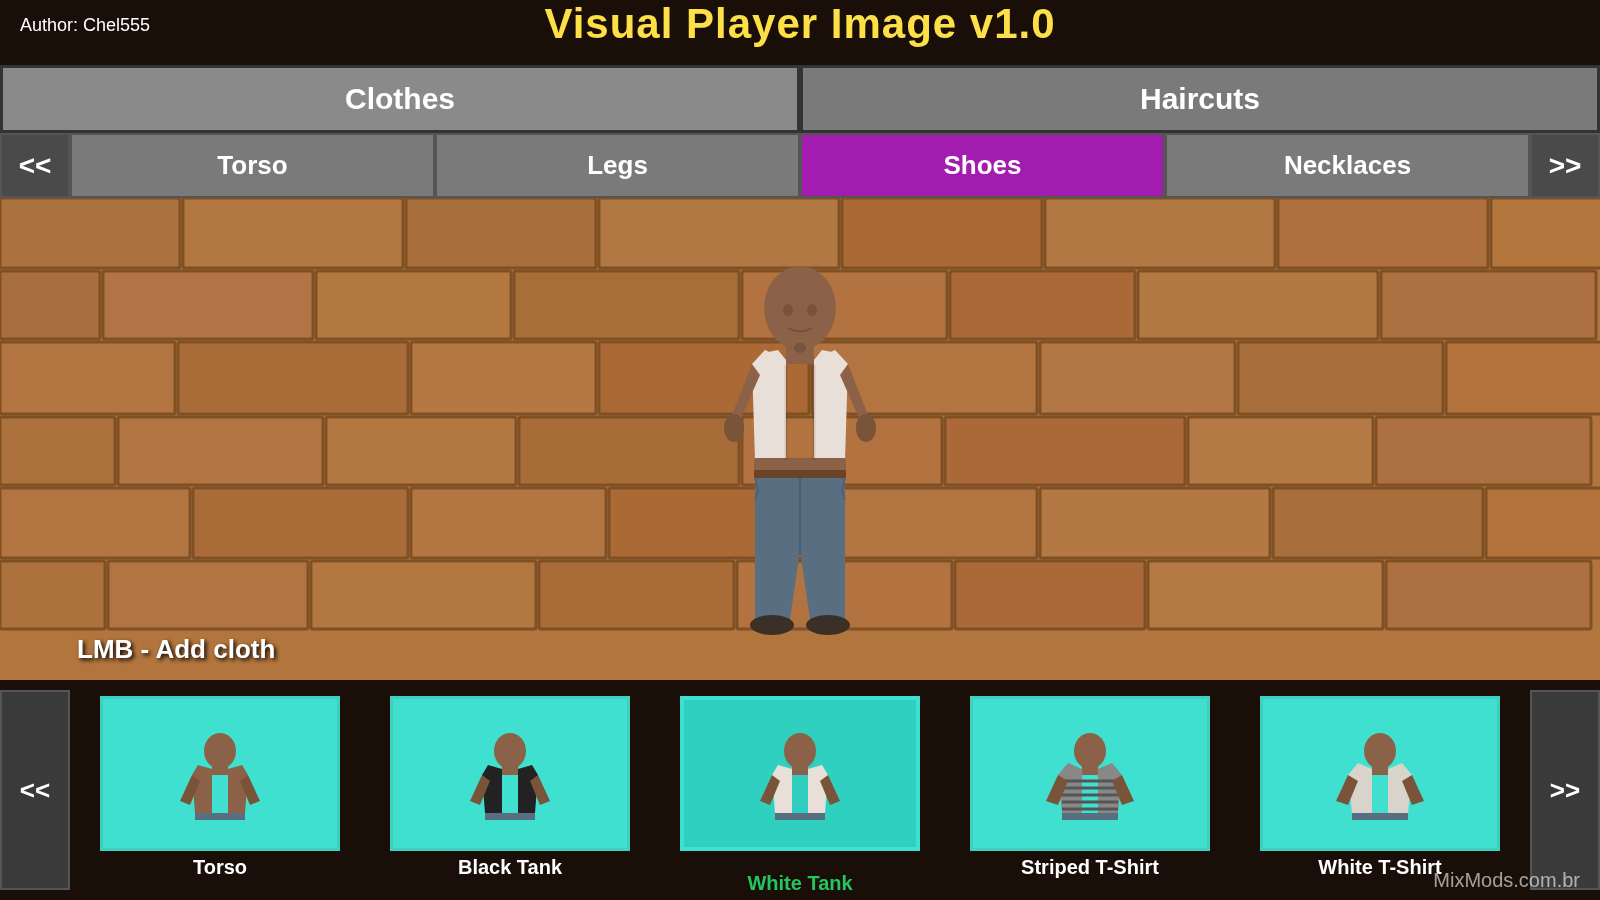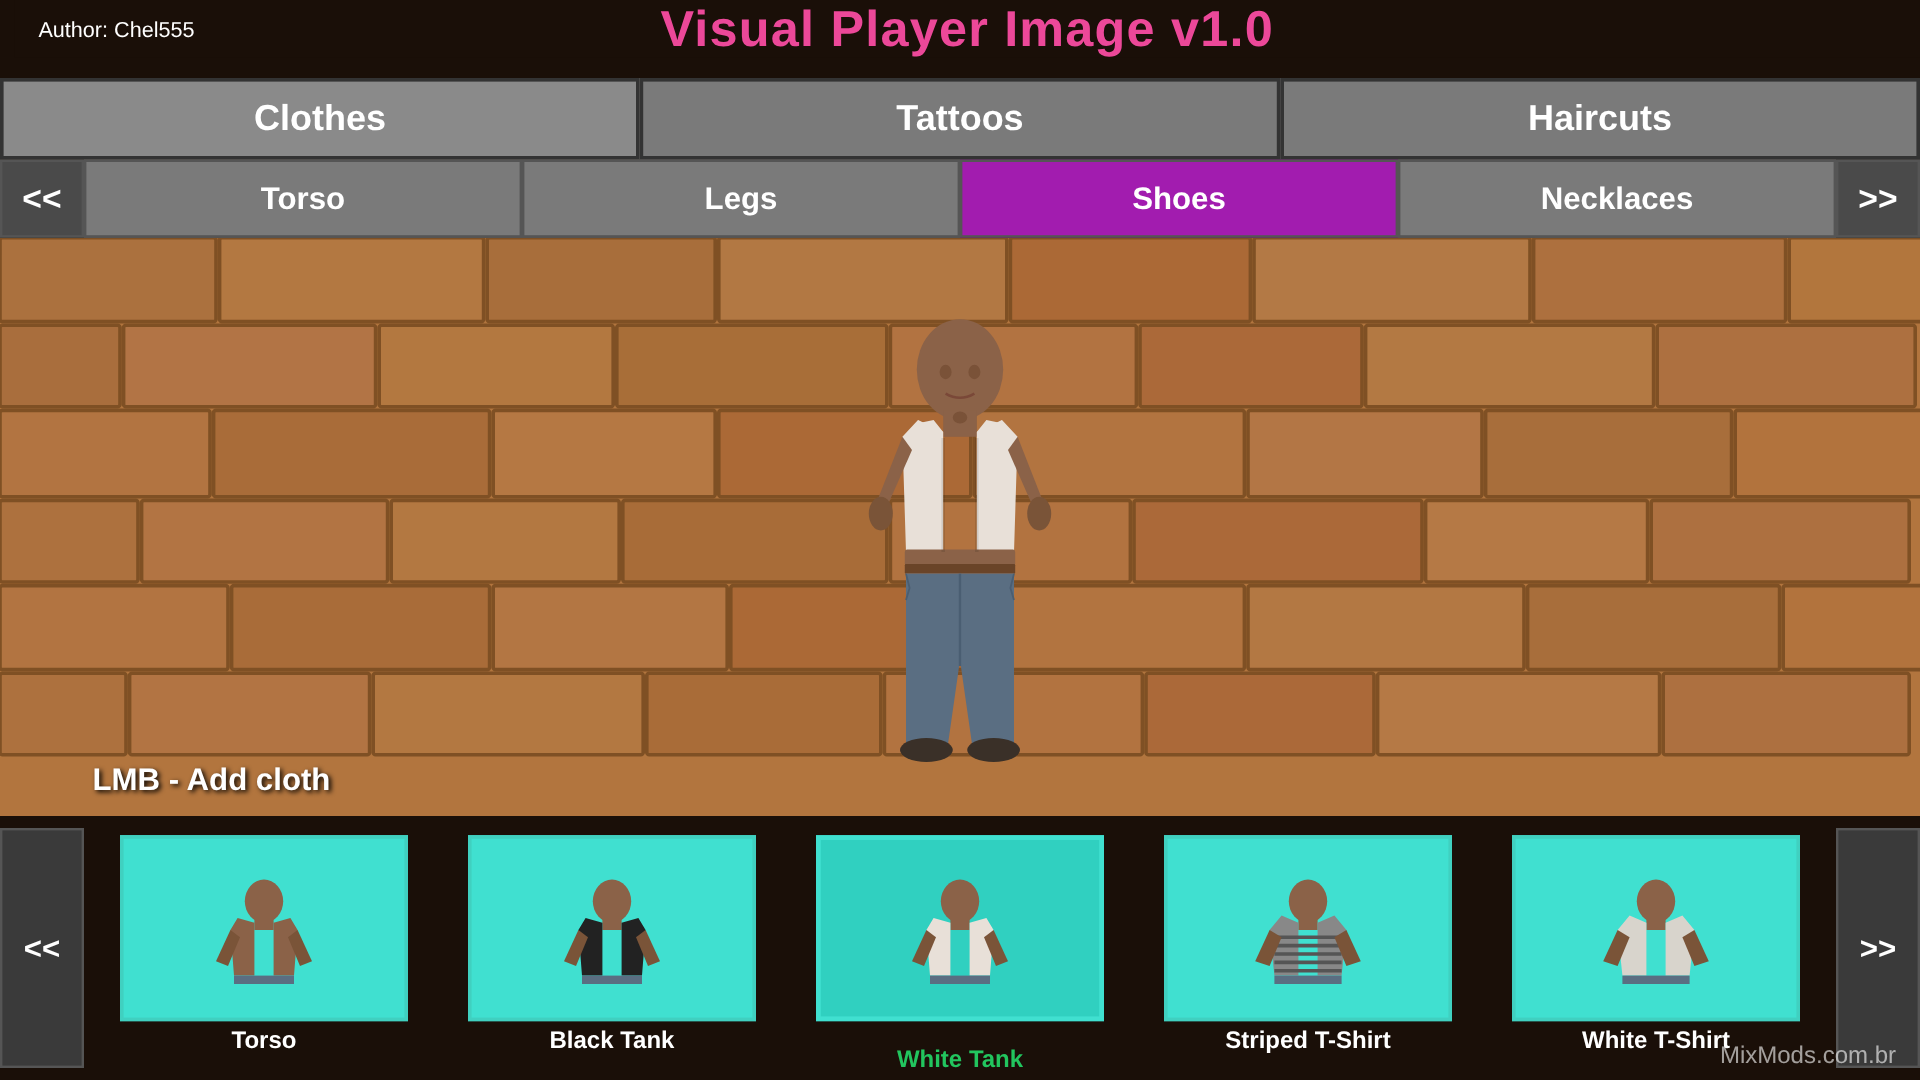--- a/index.html
+++ b/index.html
@@ -18,33 +18,32 @@
       position: absolute;
       top: 0;
       left: 0;
       right: 0;
       height: 48px;
       background: #1a0f08;
       display: flex;
       align-items: center;
       justify-content: center;
       z-index: 10;
-      margin-left: 12px;
     }
 
     #author-label {
       position: absolute;
       left: 20px;
       top: 15px;
       color: white;
       font-size: 18px;
     }
 
     #title {
-      color: #ec4899;
+      color: #fde047;
       font-size: 42px;
       font-weight: bold;
       letter-spacing: 1px;
     }
 
     #look-button {
       position: absolute;
       right: 20px;
       top: 10px;
       background: #b0b0b0;
@@ -262,23 +261,20 @@
 <body>
 
 <div id="top-bar">
   <span id="author-label">Author: Chel555</span>
   <span id="title">Visual Player Image v1.0</span>
 </div>
 
 <div id="category-tabs">
   <div class="cat-tab active">
     <span>Clothes</span>
-  </div>
-  <div class="cat-tab">
-    <span>Tattoos</span>
   </div>
   <div class="cat-tab">
     <span>Haircuts</span>
   </div>
 </div>
 
 <div id="sub-tabs">
   <div class="nav-arrow">
     <span>&lt;&lt;</span>
   </div>

